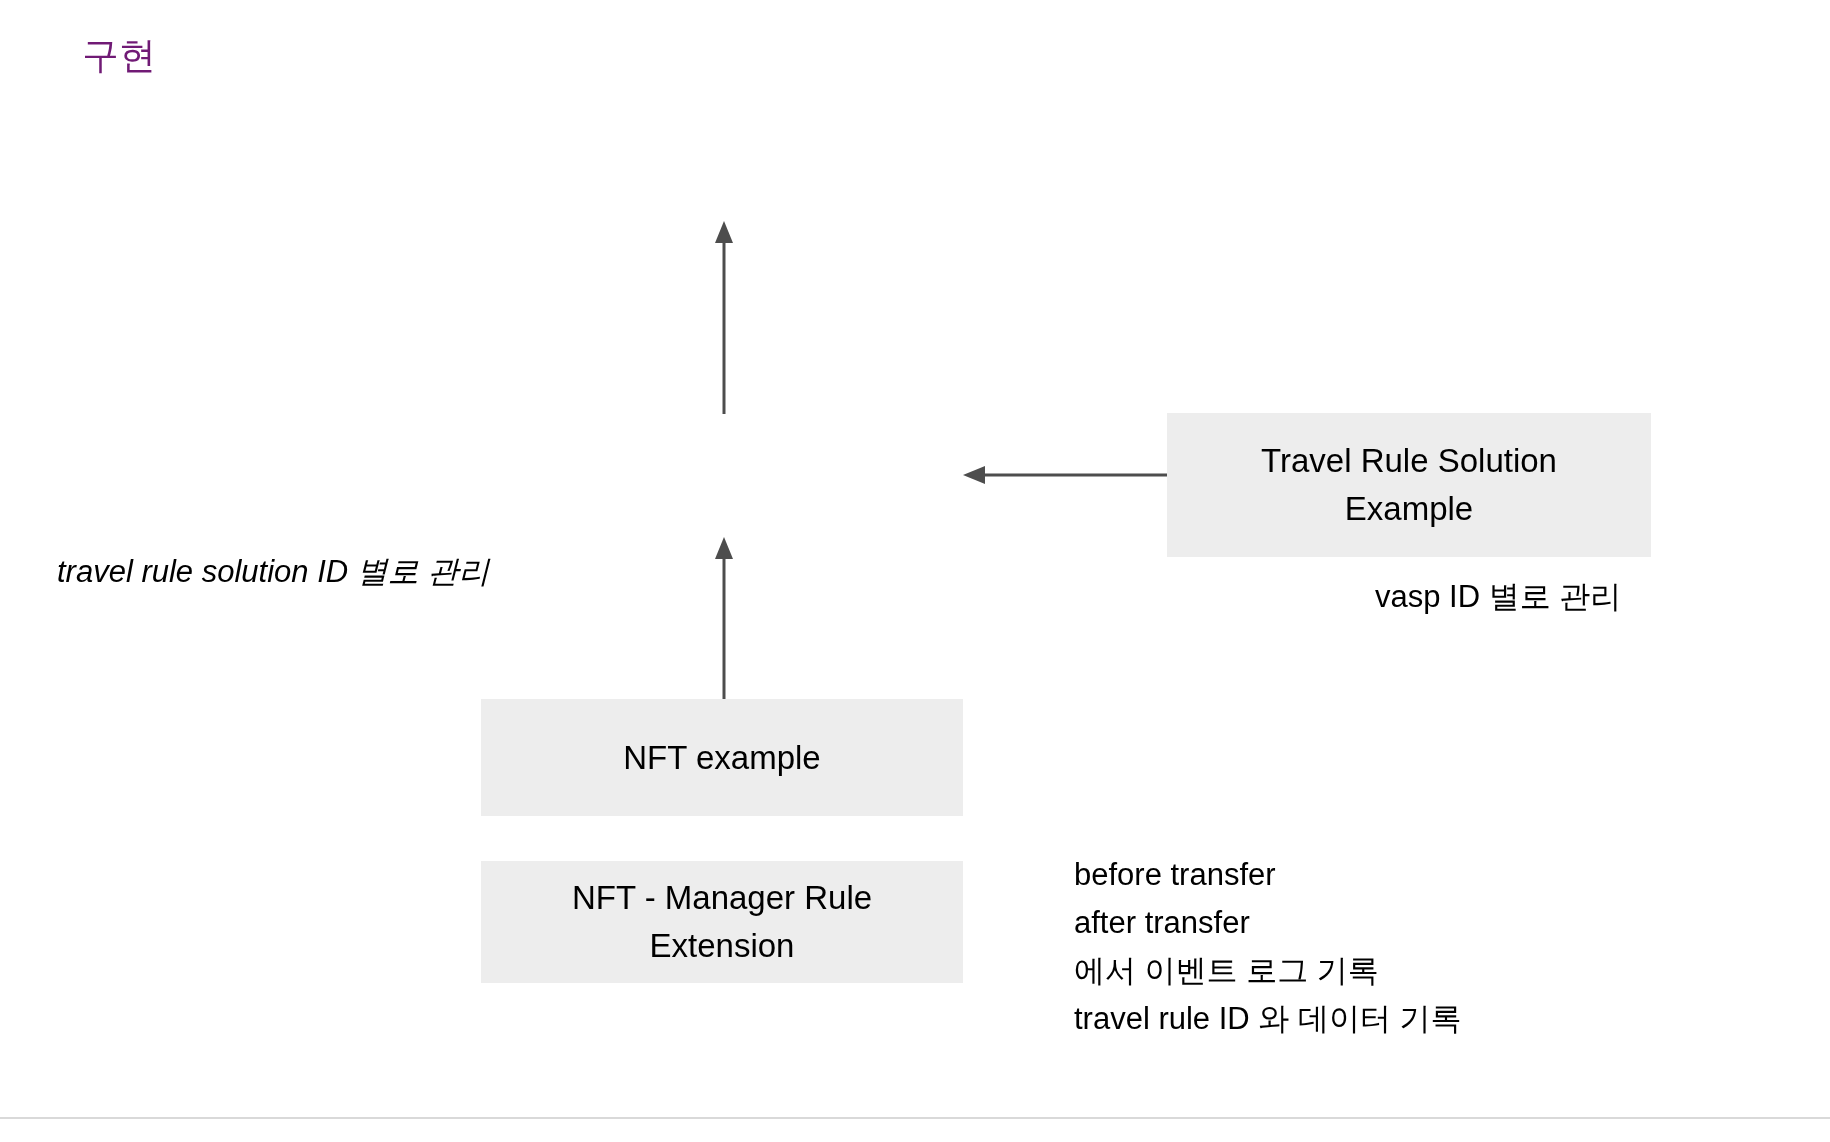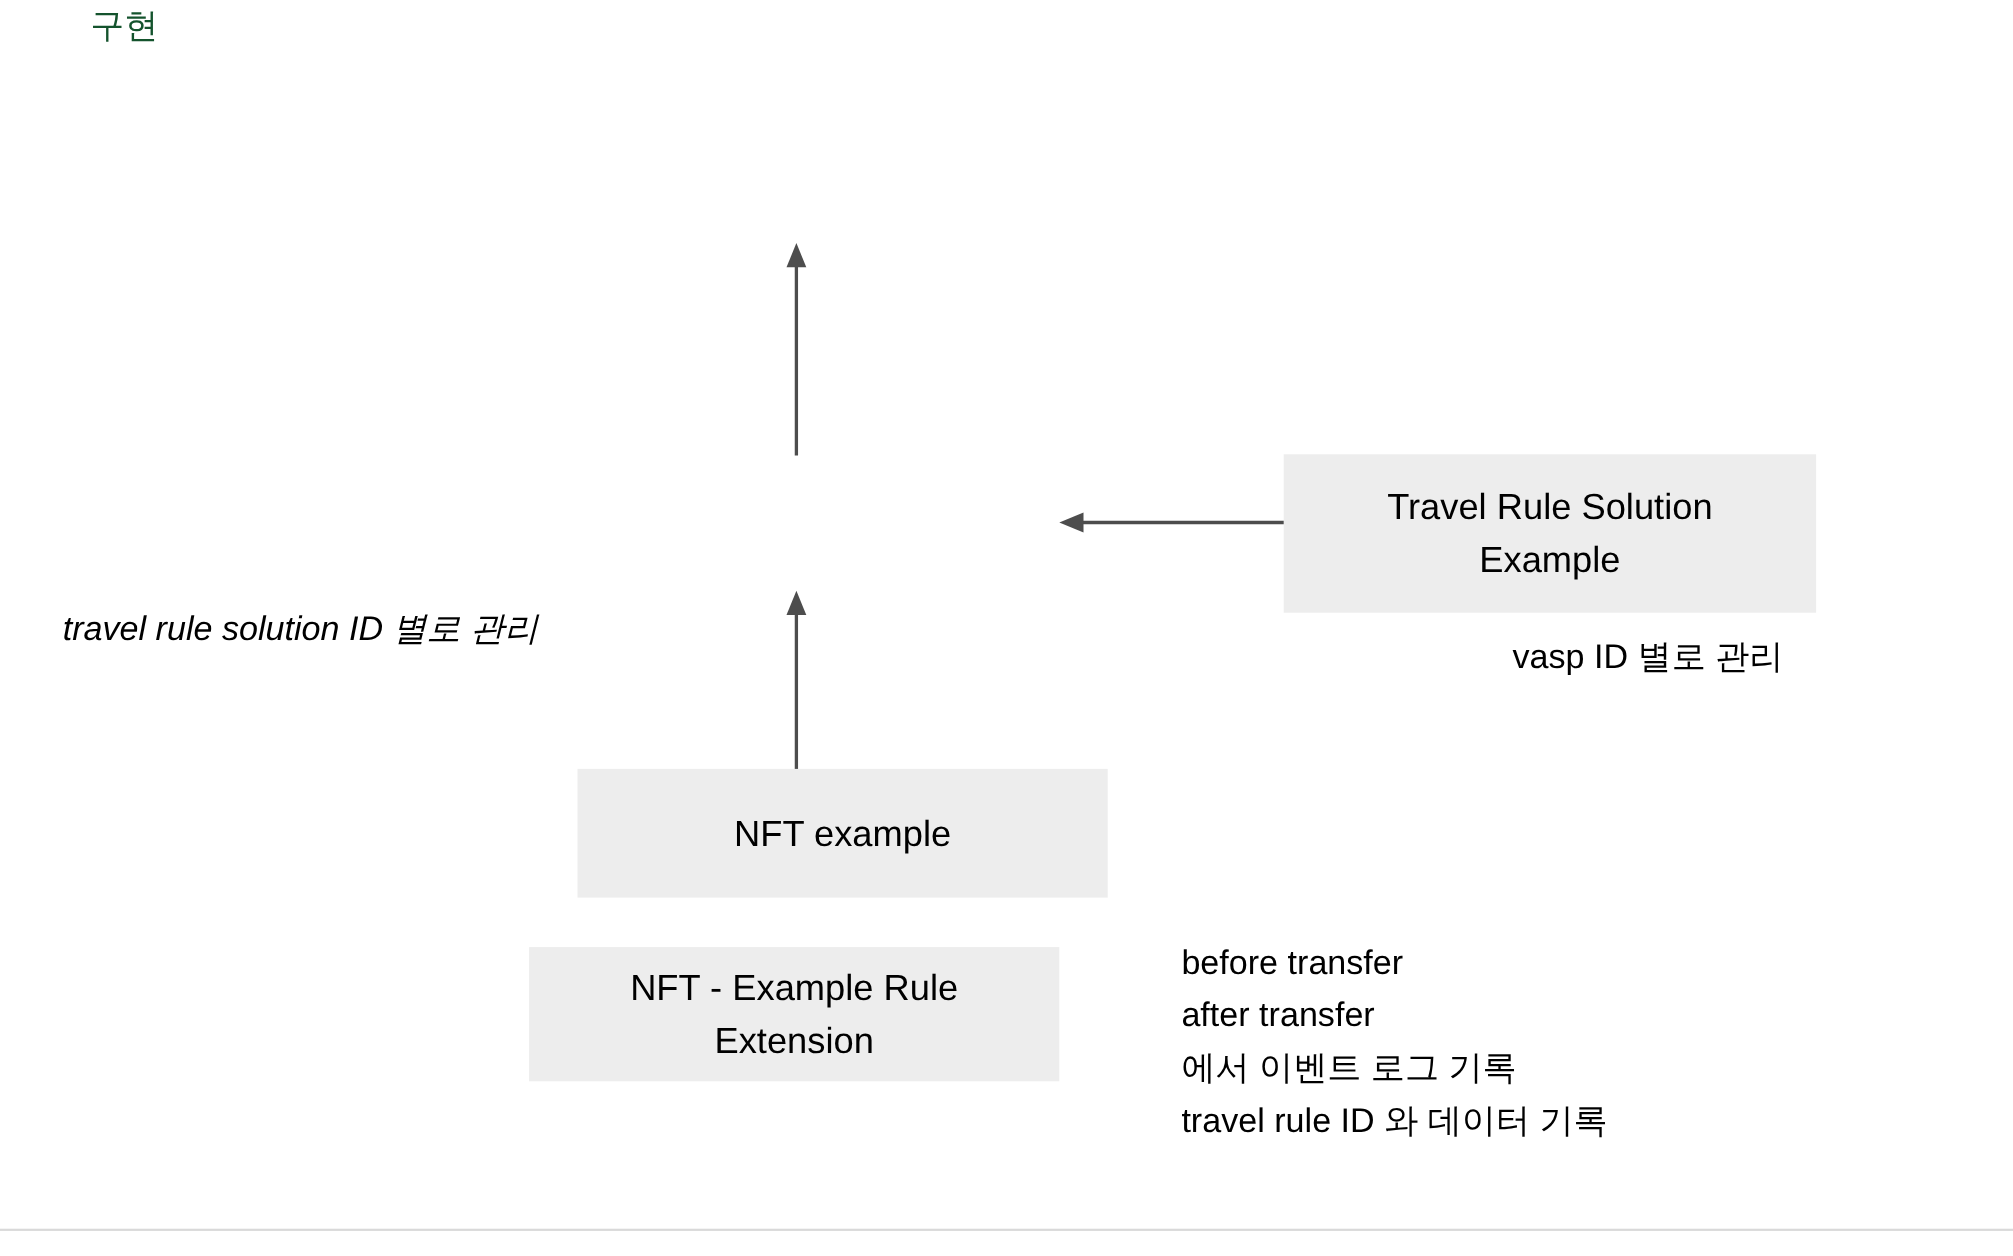--- a/index.html
+++ b/index.html
@@ -14,24 +14,24 @@
   #canvas {
     position: relative;
     width: 1830px;
     height: 1142px;
     background: #ffffff;
     overflow: hidden;
   }
   .title {
     position: absolute;
     left: 82px;
-    top: 4px;
-    font-size: 31px;
+    top: 36px;
+    font-size: 37px;
     line-height: 40px;
-    color: #14532d;
+    color: #701a75;
     white-space: nowrap;
   }
   .node {
     position: absolute;
     background: #ededed;
     display: flex;
     align-items: center;
     justify-content: center;
     text-align: center;
     font-size: 33px;
@@ -99,26 +99,26 @@
 
   <svg class="edge" style="left:722px; top:537px; width:4px; height:162px;" viewBox="0 0 4 162" preserveAspectRatio="none">
     <line class="edge-line" x1="2" y1="162" x2="2" y2="14"></line>
     <polygon class="edge-head" points="2,0 11,22 -7,22"></polygon>
   </svg>
 
   <div class="annot" style="left:57px; top:548px;font-style:italic;">travel rule solution ID 별로 관리</div>
 
   <div class="annot" style="left:1375px; top:573px;">vasp ID 별로 관리</div>
 
-  <div class="node" style="left:481px; top:699px; width:482px; height:117px;margin-left:44px;">
+  <div class="node" style="left:481px; top:699px; width:482px; height:117px;">
     <span class="node-label">NFT example</span>
   </div>
 
   <div class="node" style="left:481px; top:861px; width:482px; height:122px;">
-    <span class="node-label">NFT - Example Rule
+    <span class="node-label">NFT - Manager Rule
 Extension</span>
   </div>
 
   <div class="annot" style="left:1074px; top:851px;">before transfer
 after transfer
 에서 이벤트 로그 기록
 travel rule ID 와 데이터 기록</div>
 
   <div class="footer-rule"></div>
 

